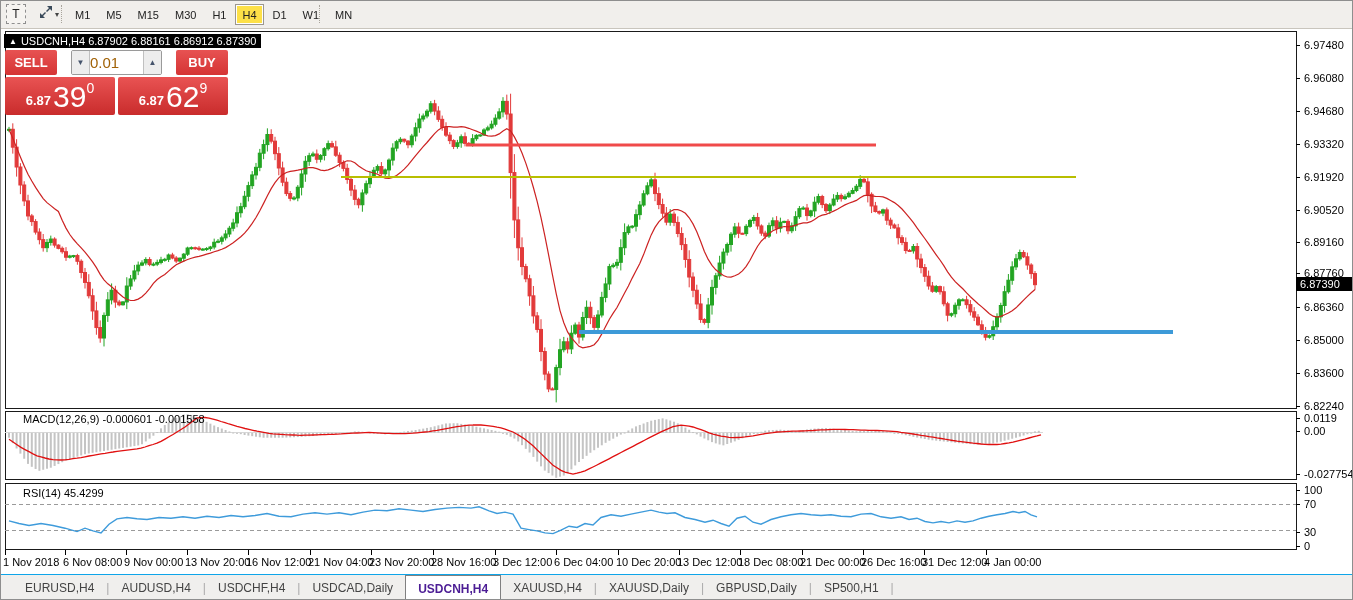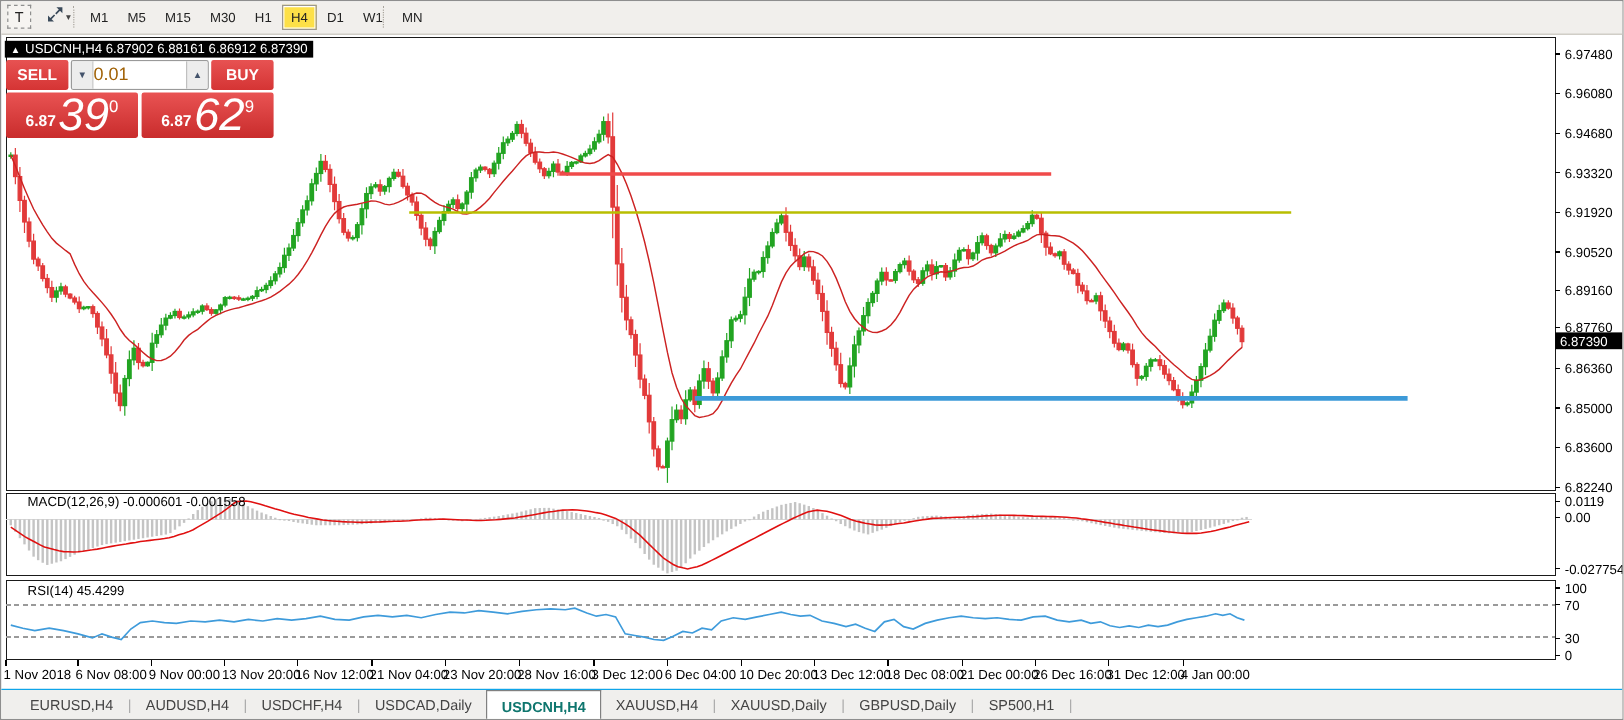--- a/index.html
+++ b/index.html
@@ -12,39 +12,39 @@
   .caret{font-size:8px;color:#444;}
   .tb-sep{position:absolute;top:4px;height:18px;border-left:1px dotted #a8a49c;}
   .tf-row{position:absolute;left:66px;top:3px;height:21px;display:flex;align-items:stretch;}
   .tf-btn{min-width:24px;padding:0 6px;margin:0 1px;display:flex;align-items:center;justify-content:center;font-size:11px;color:#222;border:1px solid transparent;box-sizing:border-box;}
   .tf-btn.active{background:#fde047;border:1px solid #9b978f;box-shadow:inset 0 0 0 1px #ffffff;}
   
   .symbol-strip{position:absolute;left:3px;top:33px;height:14px;background:#000;color:#fff;font-size:11px;display:flex;align-items:center;padding:0 5px;white-space:nowrap;z-index:5;}
   .symbol-strip .tri{font-size:8px;margin-right:4px;}
   
   .trade-panel{position:absolute;left:4px;top:49px;width:223px;z-index:5;}
-  .tp-row1{display:flex;height:25px;gap:2px;}
+  .tp-row1{display:flex;height:25px;gap:14px;}
   .tp-btn{flex:0 0 52px;background:linear-gradient(180deg,#e75252,#d53434);color:#fff;font-size:13px;font-weight:bold;display:flex;align-items:center;justify-content:center;border-radius:2px;}
   .vol-group{flex:1;display:flex;border:1px solid #9a9a9a;border-radius:2px;background:#fff;box-sizing:border-box;overflow:hidden;}
   .vol-step{flex:0 0 17px;background:#ededed;display:flex;align-items:center;justify-content:center;font-size:8px;color:#44536b;}
   .vol-dec{border-right:1px solid #c0c0c0;}
   .vol-inc{border-left:1px solid #c0c0c0;}
   .vol-value{flex:1;border:none;outline:none;text-align:left;padding:0 6px 0 0;font-size:15px;font-family:"Liberation Sans",sans-serif;color:#a16207;min-width:0;background:#fff;}
   .tp-row2{margin-top:2px;display:flex;gap:3px;height:38px;}
   .price-tile{flex:1;background:linear-gradient(180deg,#e95353,#c92c2c);color:#fff;border-radius:2px;display:flex;align-items:center;justify-content:center;overflow:hidden;}
   .p-small{font-size:13px;font-weight:bold;align-self:flex-end;margin:0 2px 7px 0;}
-  .p-big{font-size:38px;line-height:35px;font-weight:400;font-style:italic;}
+  .p-big{font-size:30px;line-height:35px;font-weight:400;}
   .p-sup{font-size:14px;align-self:flex-start;margin-top:3px;}
   
   .ind-label{position:absolute;font-size:11px;color:#000;z-index:4;white-space:nowrap;}
   
   .tabs{position:absolute;left:0;top:573px;width:100%;height:27px;background:#f0efed;border-top:1px solid #0ea5e9;display:flex;align-items:stretch;padding-left:12px;box-sizing:border-box;font-size:12px;color:#444;}
   .tab{padding:0 12px;display:flex;align-items:center;}
   .tab-sep{display:flex;align-items:center;color:#aaa;}
-  .tab.active{background:#fff;border:1px solid #808080;border-bottom:none;font-weight:bold;color:#0f766e;text-align:center;}
+  .tab.active{background:#fff;border:1px solid #808080;border-bottom:none;font-weight:bold;color:#4c1d95;text-align:center;}
   svg text{font-family:"Liberation Sans",sans-serif;}
   #chart-svg{position:absolute;left:0;top:0;z-index:1;}
 </style>
 </head>
 <body>
 
 <div class="window">
 
   <svg id="chart-svg" width="1353" height="600" viewBox="0 0 1353 600">
       <rect x="4.5" y="30.5" width="1291" height="377" fill="#fff" stroke="#1a1a1a" shape-rendering="crispEdges"></rect>

